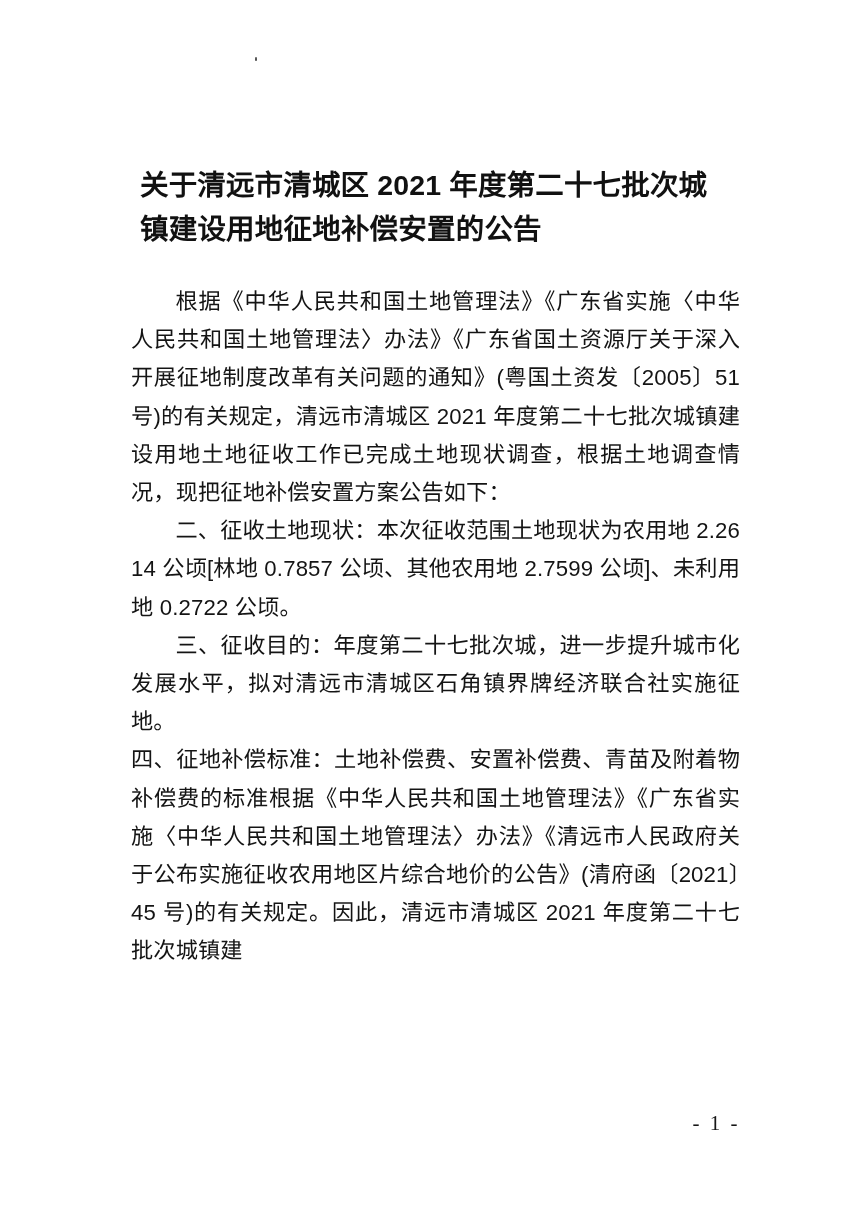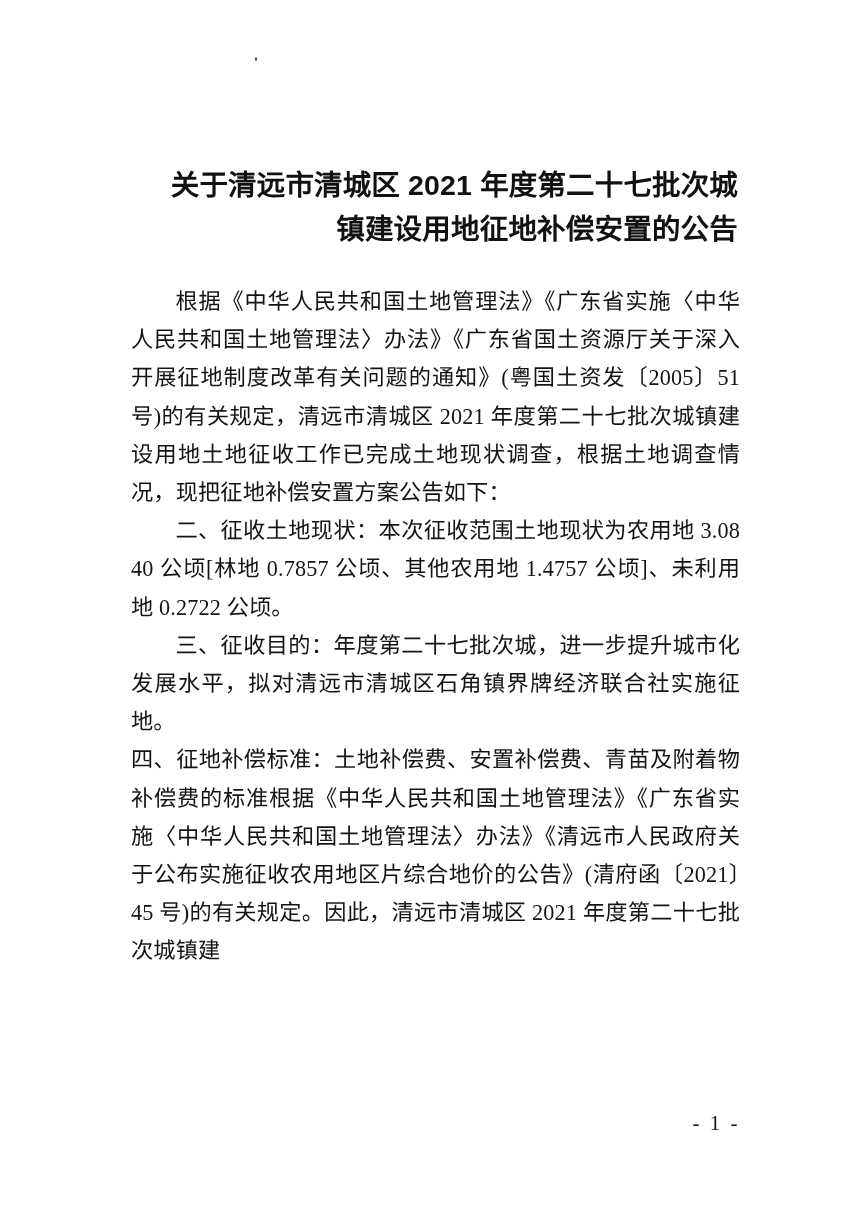--- a/index.html
+++ b/index.html
@@ -29,24 +29,24 @@
     top: 57px;
     width: 2px;
     height: 4px;
     background: #2c2c2c;
     opacity: .82;
     border-radius: 40%;
   }
 
   .doc-title {
     position: absolute;
-    left: 130px;
+    left: 140px;
     top: 163px;
     width: 608px;
-    text-align: right;
+    text-align: left;
     font-family: "Liberation Sans", "DejaVu Sans", sans-serif;
     font-weight: bold;
     font-size: 28.5px;
     line-height: 44px;
     color: #111111;
     letter-spacing: .2px;
     text-rendering: optimizeLegibility;
   }
   .doc-title .tline { display: block; white-space: nowrap; }
   .doc-title .tline-1 { letter-spacing: .15px; }
@@ -61,21 +61,21 @@
   p.para {
     margin: 0;
     font-size: 22.2px;
     line-height: 38.2px;
     color: #141414;
     text-align: justify;
     text-justify: inter-character;
     text-indent: 2em;
     letter-spacing: 0.15px;
     word-break: break-all;
-    font-family: Liberation Serif, serif;
+    font-family: Liberation Sans, sans-serif;
   }
   p.para.no-indent { text-indent: 0; }
 
   .page-footer {
     position: absolute;
     left: 131px;
     top: 1108px;
     width: 609px;
     text-align: right;
     font-size: 21px;
@@ -92,20 +92,20 @@
 
   <div class="scan-speck"></div>
 
   <div class="doc-title">
     <span class="tline tline-1">关于清远市清城区 2021 年度第二十七批次城</span>
     <span class="tline tline-2">镇建设用地征地补偿安置的公告</span>
   </div>
 
   <div class="body-block">
     <p class="para">根据《中华人民共和国土地管理法》《广东省实施〈中华人民共和国土地管理法〉办法》《广东省国土资源厅关于深入开展征地制度改革有关问题的通知》(粤国土资发〔2005〕51 号)的有关规定，清远市清城区 2021 年度第二十七批次城镇建设用地土地征收工作已完成土地现状调查，根据土地调查情况，现把征地补偿安置方案公告如下：</p>
-    <p class="para">二、征收土地现状：本次征收范围土地现状为农用地 3.0840 公顷[林地 0.7857 公顷、其他农用地 1.4757 公顷]、未利用地 0.2722 公顷。</p>
+    <p class="para">二、征收土地现状：本次征收范围土地现状为农用地 2.2614 公顷[林地 0.7857 公顷、其他农用地 2.7599 公顷]、未利用地 0.2722 公顷。</p>
     <p class="para">三、征收目的：年度第二十七批次城，进一步提升城市化发展水平，拟对清远市清城区石角镇界牌经济联合社实施征地。</p>
     <p class="para no-indent">四、征地补偿标准：土地补偿费、安置补偿费、青苗及附着物补偿费的标准根据《中华人民共和国土地管理法》《广东省实施〈中华人民共和国土地管理法〉办法》《清远市人民政府关于公布实施征收农用地区片综合地价的公告》(清府函〔2021〕45 号)的有关规定。因此，清远市清城区 2021 年度第二十七批次城镇建</p>
   </div>
 
   <div class="page-footer">- 1 -</div>
 
 </div>
 
 </body></html>

